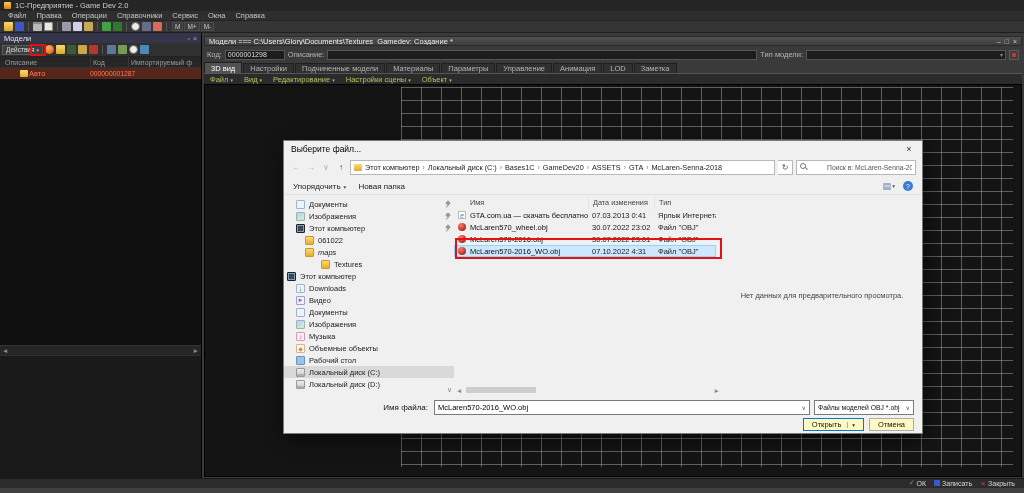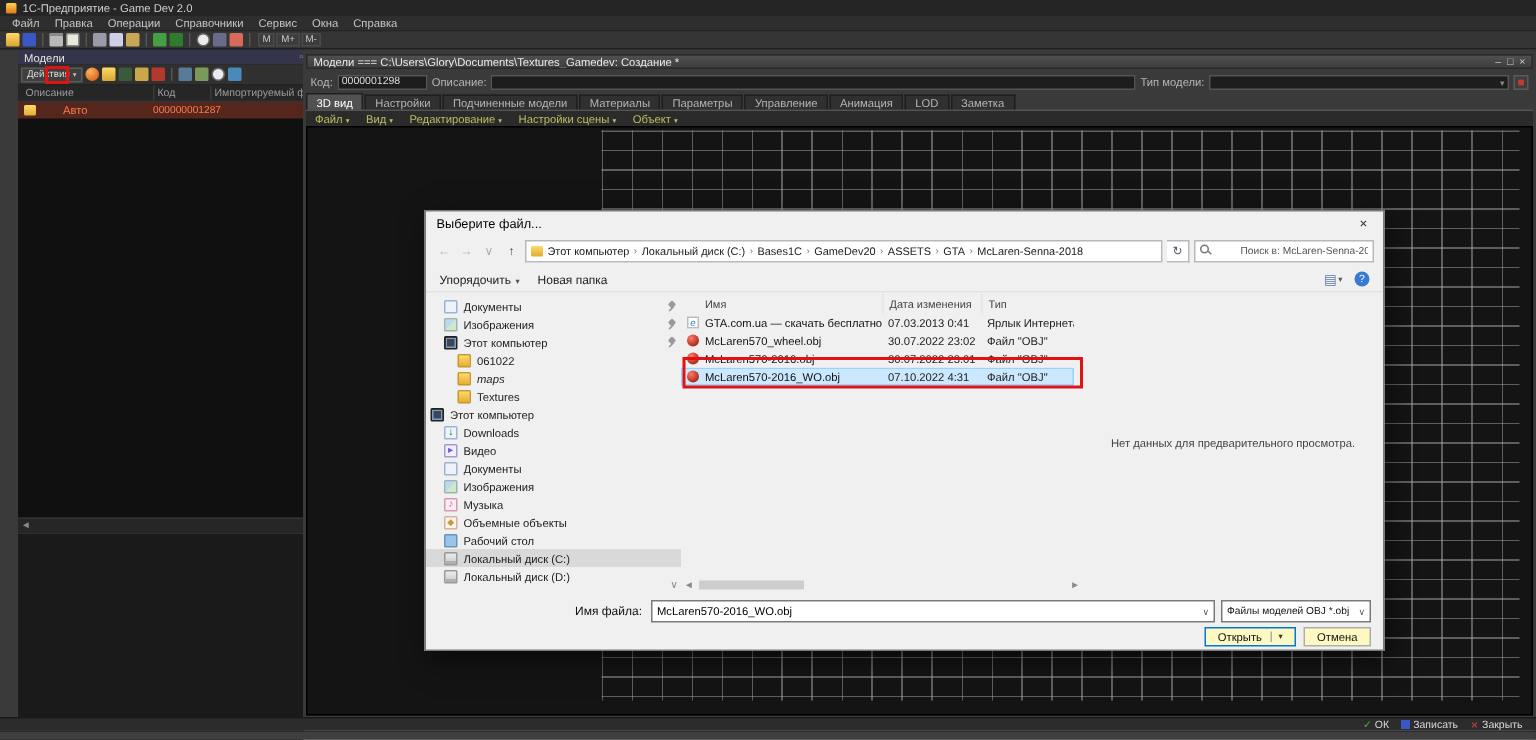--- a/index.html
+++ b/index.html
@@ -23,21 +23,21 @@
   .tbi.copy{background:#cfcfe8}
   .tbi.paste{background:#c8a858}
   .tbi.undo{background:#44a044}
   .tbi.redo{background:#2f7a2f}
   .tbi.find{background:#ececec;border:1px solid #666;border-radius:50%}
   .tbi.calc{background:#6a6a8a}
   .tbi.cal{background:#d86a5a}
   .mem-btn{font-size:6.5px;color:#c8c8c8;background:#3c3c3c;border:1px solid #4a4a4a;padding:0 2px;height:9px;display:flex;align-items:center;margin-left:1px}
 
   
-  .left-panel{position:absolute;left:12px;top:33px;width:202px;height:445px;background:#161616;border-right:1px solid #000}
+  .left-panel{position:absolute;left:0;top:33px;width:202px;height:445px;background:#161616;border-right:1px solid #000}
   .lp-header{height:10px;background:#34344a;display:flex;align-items:center;padding:0 4px;color:#e4e4e4;font-size:7.5px}
   .winbtns{margin-left:auto;display:flex;gap:3px;color:#aaa;font-size:7px}
   .lp-toolbar{height:14px;background:#303030;border-bottom:1px solid #222;display:flex;align-items:center;gap:2px;padding:0 2px}
   .actions-btn{font-size:6.5px;color:#ddd;background:#3e3e3e;border:1px solid #5a5a5a;height:10px;display:flex;align-items:center;padding:0 3px;flex:none}
   .actions-btn::after{content:"▾";font-size:5px;margin-left:2px;color:#bbb}
   .lp-ic{width:9px;height:9px;border-radius:1px;display:inline-block;flex:none}
   .lp-ic.tbsep{width:1px;height:9px;background:#555;margin:0 2px}
   .lp-ic.ball{background:radial-gradient(circle at 35% 30%,#ffb25a,#d2500f);border-radius:50%}
   .lp-ic.folder{background:linear-gradient(#ffd969,#d9a62e)}
   .lp-ic.plus{background:#3a5a3a}
@@ -47,21 +47,21 @@
   .lp-ic.filter{background:#7a9a5a}
   .lp-ic.find{background:#ececec;border-radius:50%;border:1px solid #666}
   .lp-ic.refresh{background:#4a8aba}
   .lp-cols{height:11px;background:#262626;border-bottom:1px solid #333;color:#9a9a9a;font-size:7px;display:flex;align-items:center}
   .col-desc{width:90px;padding-left:5px}
   .col-code{width:38px;border-left:1px solid #3a3a3a;padding-left:2px;height:100%;display:flex;align-items:center}
   .col-imp{flex:1;border-left:1px solid #3a3a3a;padding-left:2px;height:100%;display:flex;align-items:center;overflow:hidden;white-space:nowrap}
   .lp-grid{height:277px;background:#101010;overflow:hidden}
   .lp-row{height:11px;display:flex;align-items:center;font-size:7.5px;color:#ff7a50}
   .lp-row.sel{background:#55261c}
-  .rn{width:90px;display:flex;align-items:center;gap:18px;padding-left:4px;overflow:hidden}
+  .rn{width:90px;display:flex;align-items:center;gap:1px;padding-left:20px;overflow:hidden}
   .tree-folder{width:8px;height:7px;background:linear-gradient(#ffd969,#e0ae33);border-radius:1px;flex:none}
   .rc{width:60px;overflow:visible;white-space:nowrap;font-size:6.8px}
   .lp-hscroll{height:10px;background:#262626;display:flex;align-items:center;justify-content:space-between;color:#8a8a8a;font-size:6.5px;padding:0 2px;border-top:1px solid #333}
   .lp-rest{height:123px;background:#1a1a1a;border-top:1px solid #303030}
 
   
   .doc{position:absolute;left:202px;top:33px;width:822px;height:445px;background:#3a3a3a}
   .doc-titlebar{position:absolute;left:2px;top:3px;right:2px;height:10px;background:linear-gradient(#505050,#3e3e3e);border:1px solid #2a2a2a;display:flex;align-items:center;padding:0 4px;font-size:7.5px;color:#ececec;white-space:nowrap;overflow:hidden}
   .doc-controls{margin-left:auto;display:flex;gap:4px;color:#ccc;font-size:7px}
   .doc-form{position:absolute;left:2px;top:15px;right:2px;height:13px;display:flex;align-items:center;gap:3px;padding:0 3px;font-size:7.5px;color:#b5b5b5}
@@ -412,21 +412,21 @@
 
           </div>
 
 
           <div class="side-item" style="padding-left: 21px; font-style: italic;">
             <span class="sic folder"></span>
             <span class="lbl">maps</span>
 
           </div>
 
-          <div class="side-item" style="padding-left: 21px;">
+          <div class="side-item" style="padding-left: 21px; margin-left: 16px;">
             <span class="sic folder"></span>
             <span class="lbl">Textures</span>
 
           </div>
 
           <div class="side-item" style="padding-left: 3px;">
             <span class="sic computer"></span>
             <span class="lbl">Этот компьютер</span>
 
           </div>

